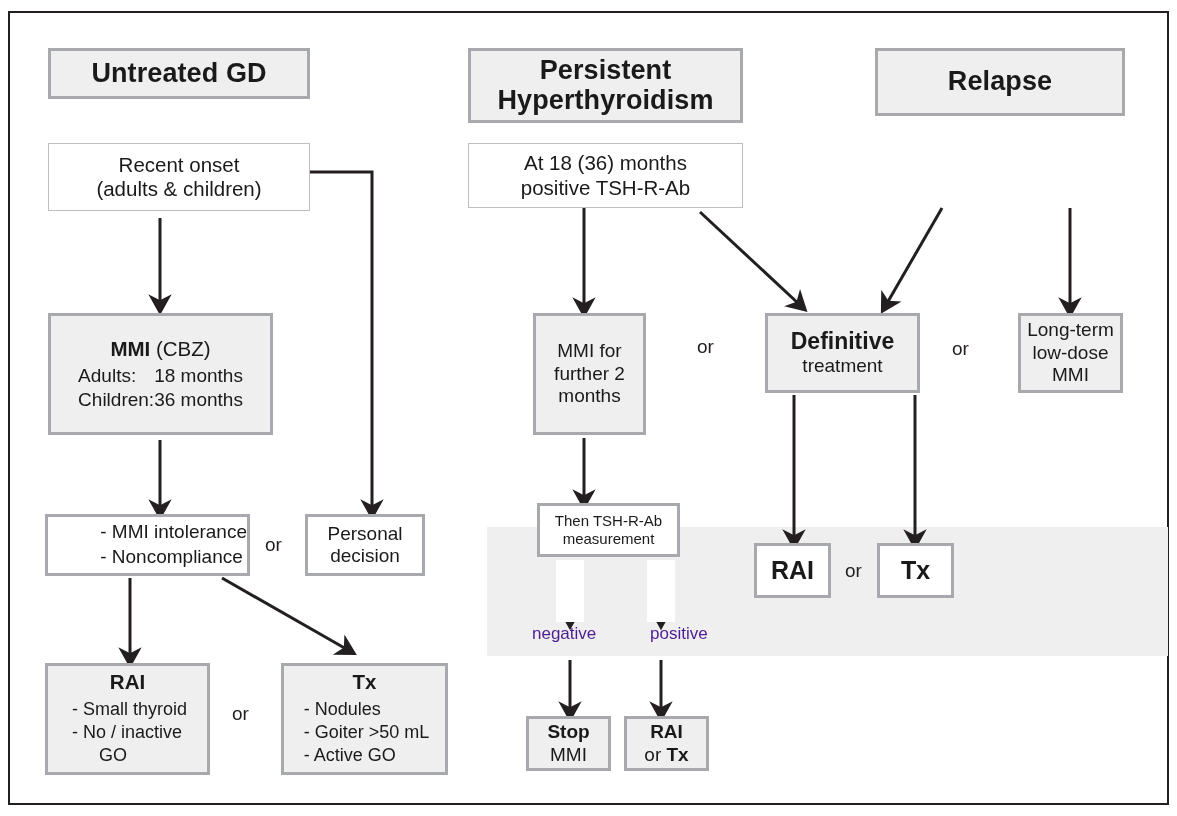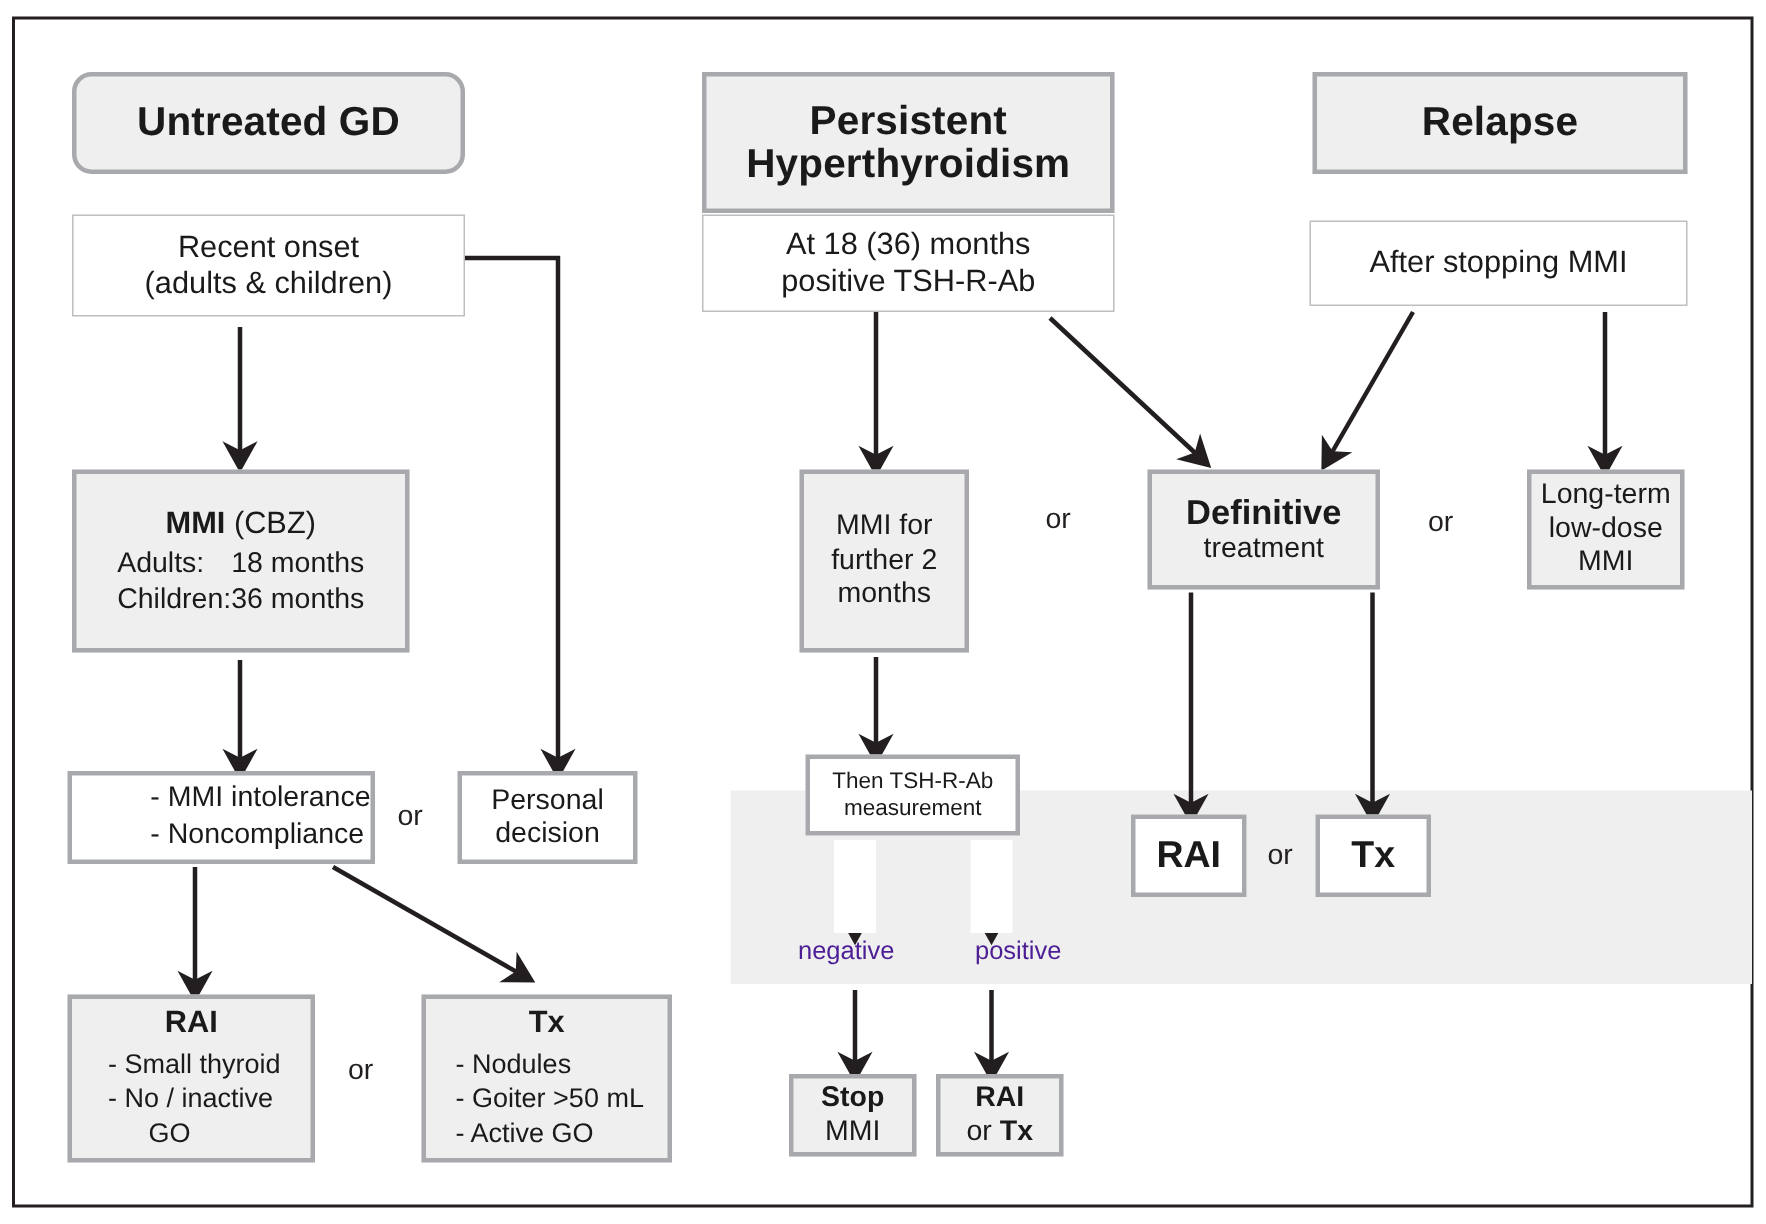--- a/index.html
+++ b/index.html
@@ -153,21 +153,21 @@
 
       <path d="M570,660 L570,712"></path>
 
       <path d="M661,660 L661,712"></path>
     </g>
   </svg>
 
   <div class="whitegap" style="left:556px; top:560px; width:28px; height:62px;"></div>
   <div class="whitegap" style="left:647px; top:560px; width:28px; height:62px;"></div>
 
-  <div class="box b-grey hdr" style="left:48px; top:48px; width:262px; height:68px;border-radius:13px;">
+  <div class="box b-grey hdr" style="left:48px; top:48px; width:262px; height:51px;">
     <span>Untreated GD</span>
   </div>
 
   <div class="box b-thin t20" style="left:48px; top:143px; width:262px; height:68px;">
     <span class="rowline">Recent onset</span>
     <span class="rowline">(adults &amp; children)</span>
   </div>
 
   <div class="box b-grey t19" style="left:48px; top:313px; width:225px; height:122px;">
     <div style="margin-bottom:3px;">
@@ -208,21 +208,21 @@
 
   <div class="box b-grey t18" style="left:281px; top:663px; width:167px; height:112px;">
     <div class="bold t20" style="margin-bottom:3px;">Tx</div>
     <div class="bullets" style="padding-left:4px;">
       <span class="bl">-   Nodules</span>
       <span class="bl">-   Goiter &gt;50 mL</span>
       <span class="bl">-   Active GO</span>
     </div>
   </div>
 
-  <div class="box b-grey hdr" style="left:468px; top:48px; width:275px; height:94px; line-height:1.08;">
+  <div class="box b-grey hdr" style="left:468px; top:48px; width:275px; height:75px; line-height:1.08;">
     <span class="rowline">Persistent</span>
     <span class="rowline">Hyperthyroidism</span>
   </div>
 
   <div class="box b-thin t20" style="left:468px; top:143px; width:275px; height:65px;">
     <span class="rowline">At 18 (36) months</span>
     <span class="rowline">positive TSH-R-Ab</span>
   </div>
 
   <div class="box b-grey t19" style="left:533px; top:313px; width:113px; height:122px;">
@@ -248,23 +248,20 @@
 
   <div class="box b-grey t19" style="left:624px; top:716px; width:85px; height:55px;">
     <span class="rowline bold">RAI</span>
     <span class="rowline"><span>or </span><span class="bold">Tx</span></span>
   </div>
 
   <div class="box b-grey hdr" style="left:875px; top:48px; width:250px; height:68px;">
     <span>Relapse</span>
   </div>
 
-  <div class="box b-thin t20" style="left:873px; top:147px; width:252px; height:57px;">
-    <span>After stopping MMI</span>
-  </div>
 
   <div class="box b-grey" style="left:765px; top:313px; width:155px; height:80px;">
     <span class="bold" style="font-size:23px;">Definitive</span>
     <span class="t19">treatment</span>
   </div>
 
   <span class="or" style="left:952px; top:338px;">or</span>
 
   <div class="box b-grey t19" style="left:1018px; top:313px; width:105px; height:80px;">
     <span class="rowline">Long-term</span>

